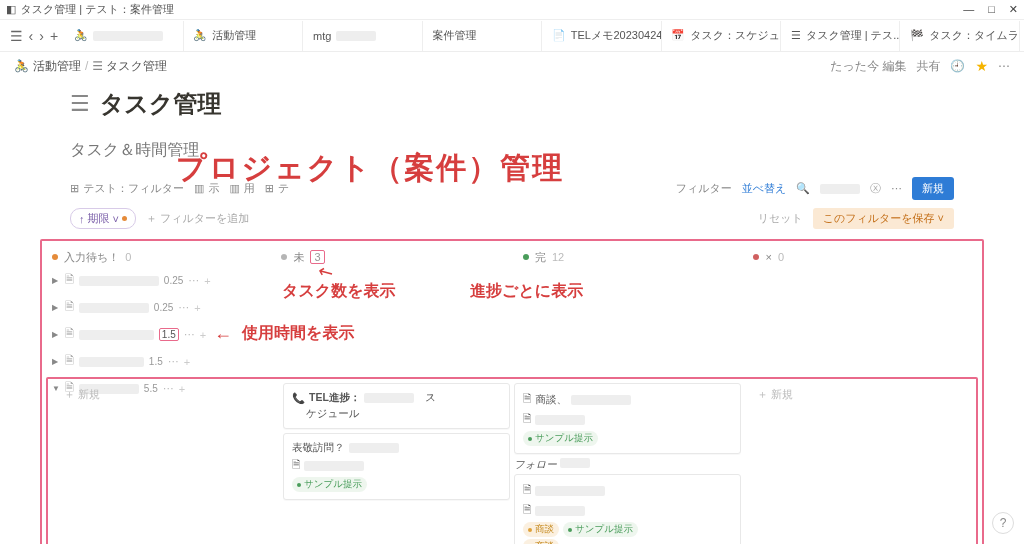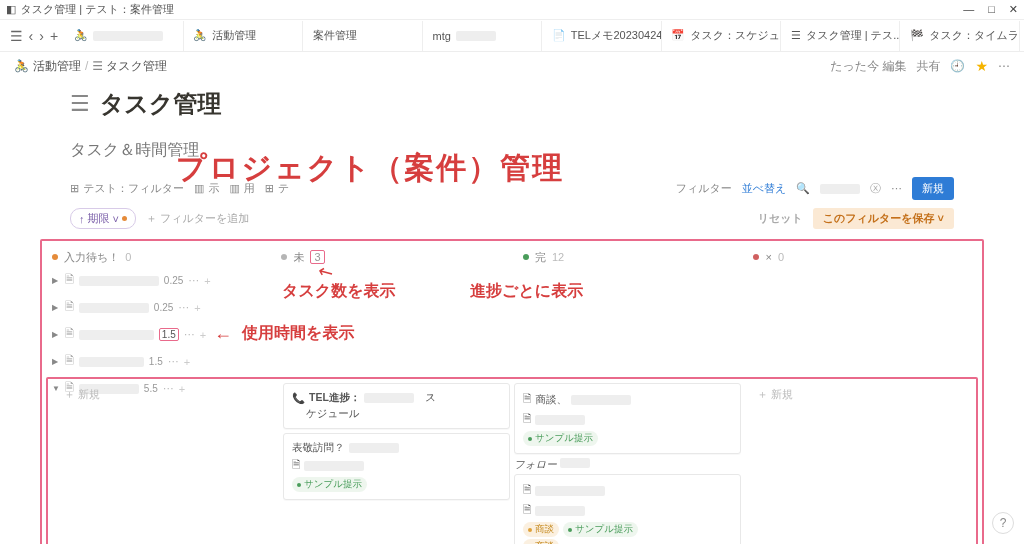--- a/index.html
+++ b/index.html
@@ -30,21 +30,21 @@
 .viewbar { display: flex; align-items: center; gap: 10px; margin-top: 16px; font-size: 11px; color: #888; position: relative; }
 .viewbar .view { display: flex; align-items: center; gap: 4px; }
 .viewbar .right { margin-left: auto; display: flex; align-items: center; gap: 10px; }
 .btn-new { background: #2e7cd6; color: #fff; padding: 4px 10px; border-radius: 3px; font-size: 11px; }
 .sort-label { color: #2e7cd6; }
 
 .filterbar { display: flex; align-items: center; gap: 10px; margin-top: 8px; font-size: 11px; }
 .chip-due { border: 1px solid #d8cbe8; color: #7a5ea8; padding: 2px 8px; border-radius: 10px; display: flex; align-items: center; gap: 3px; }
 .chip-due .dot { width: 5px; height: 5px; border-radius: 50%; background: #e58b3a; }
 .addfilter { color: #aaa; }
-.filterbar .right { margin-left: auto; display: flex; align-items: center; gap: 10px; font-weight: bold; }
+.filterbar .right { margin-left: auto; display: flex; align-items: center; gap: 10px; }
 .reset { color: #aaa; }
 .savefilter { background: #fbe9d4; color: #c4701a; padding: 3px 10px; border-radius: 3px; }
 
 .annot-title { position: absolute; left: 176px; top: 148px; font-size: 30px; font-weight: 700; color: #d63e3e; letter-spacing: 2px; z-index: 50; }
 
 .board { position: relative; margin: 10px 40px 0 40px; border: 2px solid #e96a8b; border-radius: 2px; padding: 6px 4px; height: 328px; }
 .cols { display: flex; height: 100%; }
 .col { flex: 1; min-width: 0; padding: 0 6px; }
 .col-head { display: flex; align-items: center; gap: 6px; font-size: 11px; color: #888; height: 20px; }
 .dot { width: 6px; height: 6px; border-radius: 50%; display: inline-block; }
@@ -97,25 +97,25 @@
   </div>
   <div class="tab">
       <span class="ticon">🚴</span>
       <span class="blur" style="width:70px"></span>
     </div>
   <div class="tab">
       <span class="ticon">🚴</span>
       <span>活動管理</span>
     </div>
   <div class="tab">
-      <span>案件管理</span>
-    </div>
-  <div class="tab">
       <span>mtg</span>
       <span class="blur" style="width:40px"></span>
+    </div>
+  <div class="tab">
+      <span>案件管理</span>
     </div>
   <div class="tab">
       <span class="ticon">📄</span>
       <span>TELメモ20230424-</span>
     </div>
   <div class="tab">
       <span class="ticon" style="color:#c44">📅</span>
       <span>タスク：スケジュ...</span>
     </div>
   <div class="tab active">

